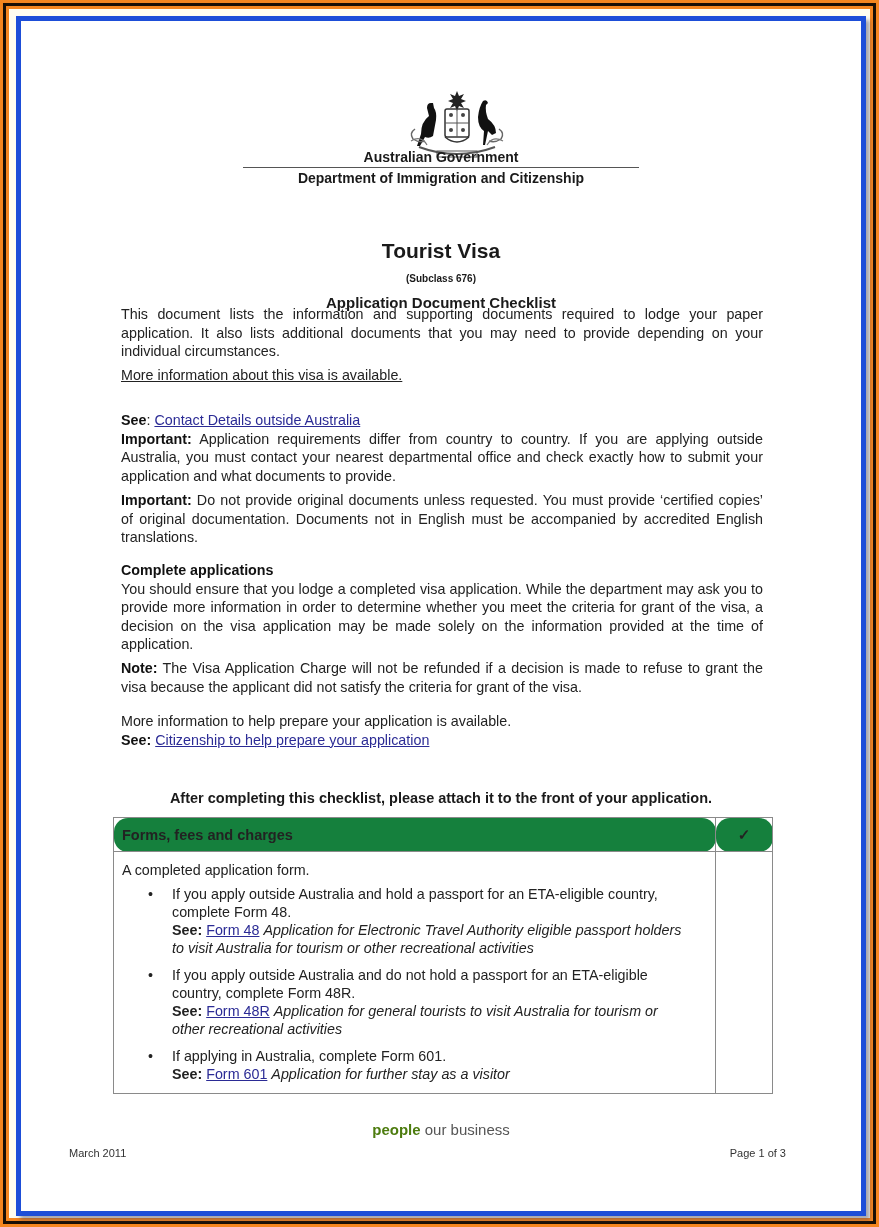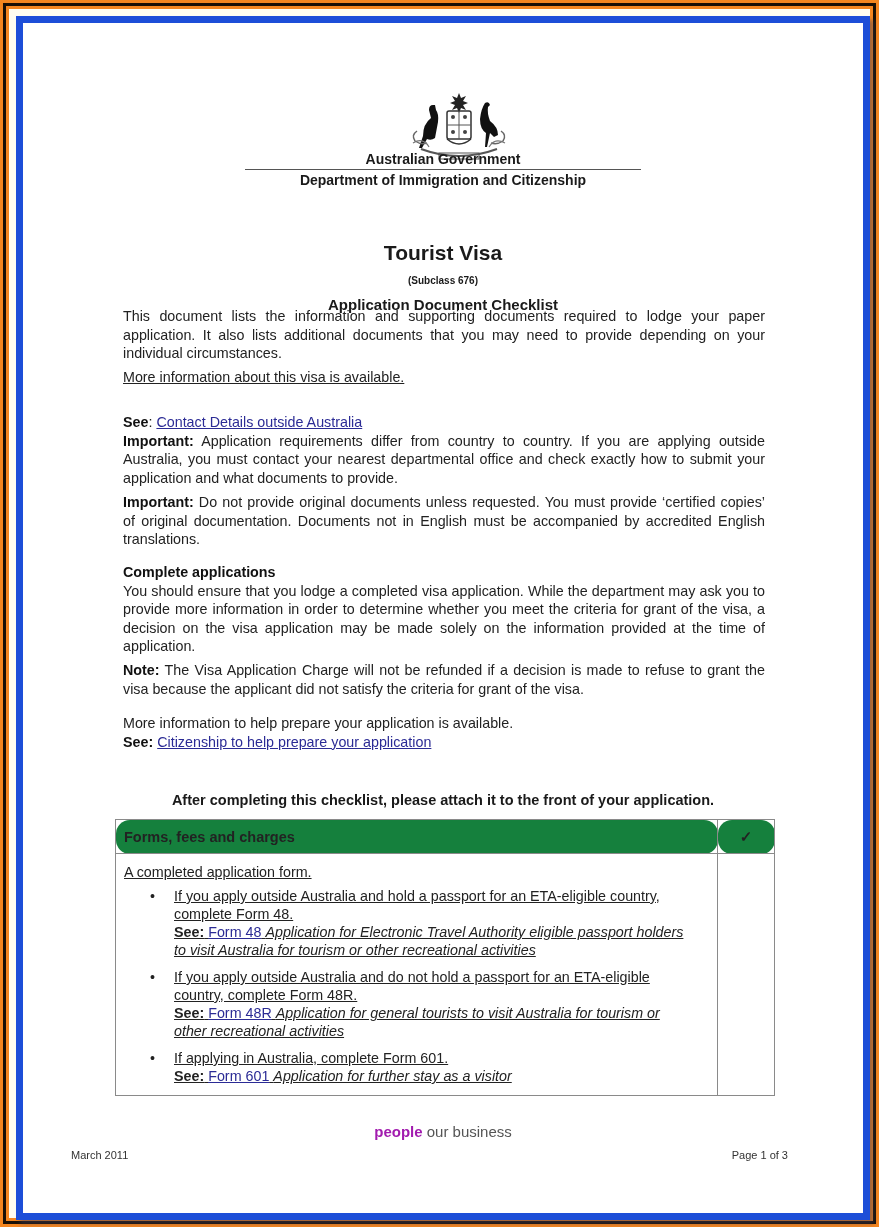--- a/index.html
+++ b/index.html
@@ -12,21 +12,21 @@
   .frame-dark {
     position:absolute; left:3px; top:3px; width:867px; height:1215px;
     border:3px solid #1a0f05; background:#f5861f;
   }
   .frame-cream {
     position:absolute; left:9px; top:9px; width:861px; height:1209px;
     background:#fffdf0;
   }
   .page {
     position:absolute; left:16px; top:16px; width:840px; height:1190px;
-    border:7px solid #1d4ed8; background:#ffffff;
+    border:5px solid #1d4ed8; background:#ffffff;
     box-shadow:4px 4px 4px rgba(60,60,90,0.45);
   }
   .crest { position:absolute; left:384px; top:68px; width:104px; height:76px; }
   .gov { position:absolute; left:222px; width:396px; text-align:center; font-weight:bold; }
   .gov-name { top:128px; font-size:14px; }
   .gov-rule { position:absolute; left:222px; top:146px; width:396px; height:1px; background:#555; }
   .gov-dept { top:149px; font-size:14px; }
   .title { position:absolute; left:0; width:840px; text-align:center; font-weight:bold;margin-top:33px; }
   .t1 { top:185px; font-size:21px; }
   .t2 { top:219px; font-size:10px; }
@@ -38,28 +38,28 @@
   .para b { color:#111; }
   a.link { color:#2b2b95; text-decoration:underline; }
   .attach { position:absolute; left:0; width:840px; text-align:center; top:769px; font-weight:bold; font-size:14.5px; }
   table.check {
     position:absolute; left:92px; top:796px; width:660px; border-collapse:collapse;
     font-size:14.3px; color:#222;
   }
   table.check th, table.check td { border:1px solid #8a8a8a; }
   table.check th { background:#15803d; text-align:left; height:33px; padding:0 8px; font-size:14.5px;border-radius:14px; }
   table.check th.tick { width:40px; text-align:center; font-size:15px; }
-  table.check td { vertical-align:top; padding:9px 12px 10px 8px; line-height:18px;text-decoration:underline; }
+  table.check td { vertical-align:top; padding:9px 12px 10px 8px; line-height:18px; }
   ul.items { margin:6px 0 0 0; padding-left:50px; list-style:none; }
   ul.items li { position:relative; margin-bottom:9px; padding-right:10px; }
   ul.items li:last-child { margin-bottom:0; }
   ul.items li .bullet { position:absolute; left:-24px; top:0; }
   i { font-style:italic; }
   .footer-brand { position:absolute; left:0; width:840px; text-align:center; top:1100px; font-size:15px; color:#555; }
-  .footer-brand b { color:#a21caf; }
+  .footer-brand b { color:#4d7c0f; }
   .footer-date { position:absolute; left:48px; top:1126px; font-size:11px; color:#333; }
   .footer-page { position:absolute; right:75px; top:1126px; font-size:11px; color:#333; }
 </style>
 </head>
 <body>
 
 <div class="frame-dark"></div>
 <div class="frame-cream"></div>
 
 <div class="page">

